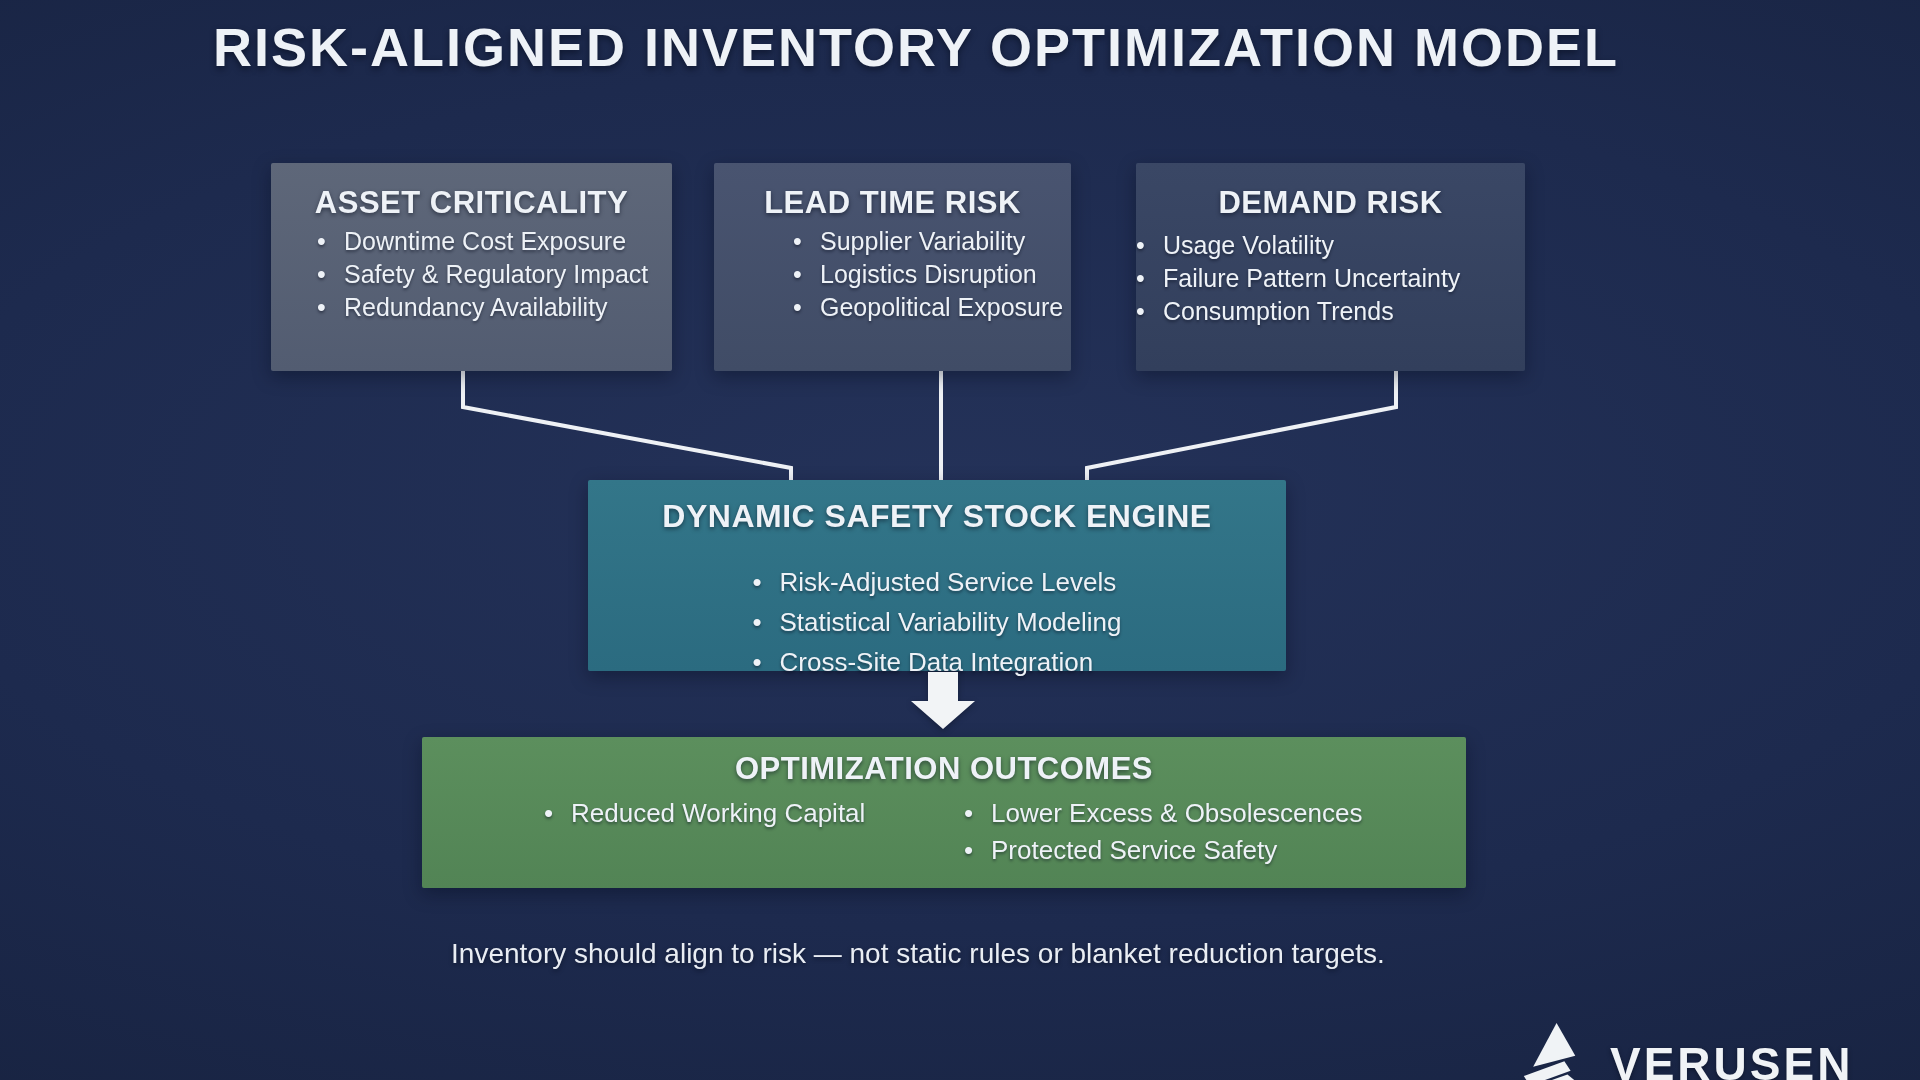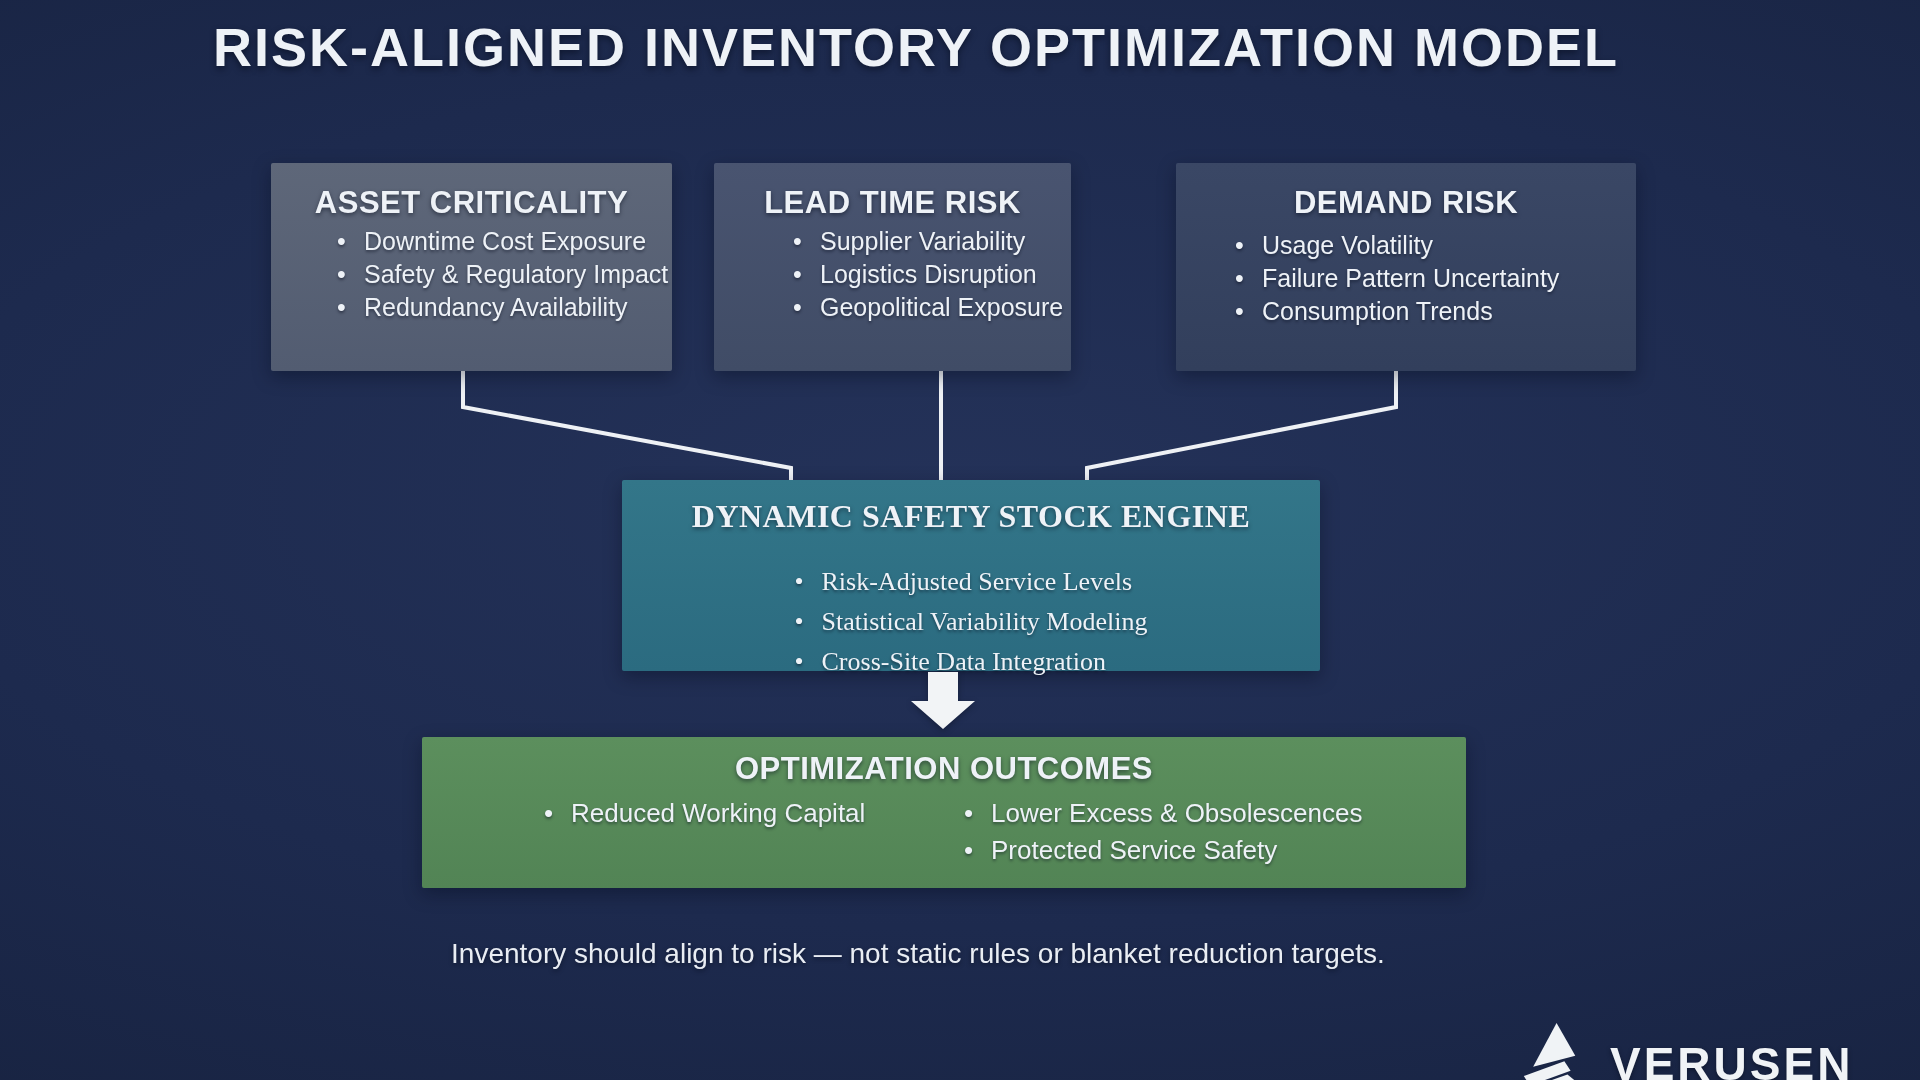--- a/index.html
+++ b/index.html
@@ -15,37 +15,36 @@
   }
   .connectors{position:absolute;left:0;top:0;width:1920px;height:1080px;pointer-events:none;}
   .connectors polyline{fill:none;stroke:#eef1f5;stroke-width:4;}
   section{box-sizing:border-box;color:#eef2f7;}
   .risk-box{
     position:absolute;top:163px;height:208px;border-radius:2px;
     box-shadow:0 6px 18px rgba(4,9,24,.35);
   }
   .box-asset {left:271px;width:401px;background:linear-gradient(180deg,#5e6779,#525c71);}
   .box-lead  {left:714px;width:357px;background:linear-gradient(180deg,#495470,#404c66);}
-  .box-demand{left:1176px;width:460px;background:linear-gradient(180deg,#3a4765,#323f5c);}
+  .box-demand{left:1136px;width:389px;background:linear-gradient(180deg,#3a4765,#323f5c);}
   .risk-box h2{
     margin:22px 0 4px;text-align:center;font-size:31px;font-weight:bold;
     letter-spacing:.5px;text-shadow:0 2px 4px rgba(4,9,24,.5);
   }
   ul{list-style:none;margin:0;padding:0;text-shadow:0 2px 3px rgba(4,9,24,.45);}
   li{white-space:nowrap;}
   li::before{content:"\2022";display:inline-block;width:27px;}
   .risk-box ul{margin-top:4px;font-size:25px;line-height:33px;}
-  .box-asset ul {padding-left:46px;margin-left:20px;}
+  .box-asset ul {padding-left:46px;}
   .box-lead ul  {padding-left:79px;}
-  .box-demand ul{padding-left:59px;margin-top:8px;}
+  .box-demand ul{margin-top:8px;}
   .engine-box{
-    position:absolute;left:622px;top:480px;width:698px;height:191px;border-radius:2px;
+    position:absolute;left:588px;top:480px;width:698px;height:191px;border-radius:2px;
     background:linear-gradient(180deg,#337689,#2b6b80);
     box-shadow:0 6px 18px rgba(4,9,24,.35);
-    font-family:Liberation Serif, serif;
   }
   .engine-box h2{
     margin:18px 0 0;text-align:center;font-size:32px;font-weight:bold;
     letter-spacing:.5px;text-shadow:0 2px 4px rgba(4,9,24,.5);
   }
   .engine-box ul{width:fit-content;margin:27px auto 0;font-size:26px;line-height:40px;}
   .flow-arrow{position:absolute;left:911px;top:672px;filter:drop-shadow(0 2px 3px rgba(4,9,24,.4));}
   .flow-arrow polygon{fill:#f2f4f6;}
   .outcomes-box{
     position:absolute;left:422px;top:737px;width:1044px;height:151px;border-radius:2px;

